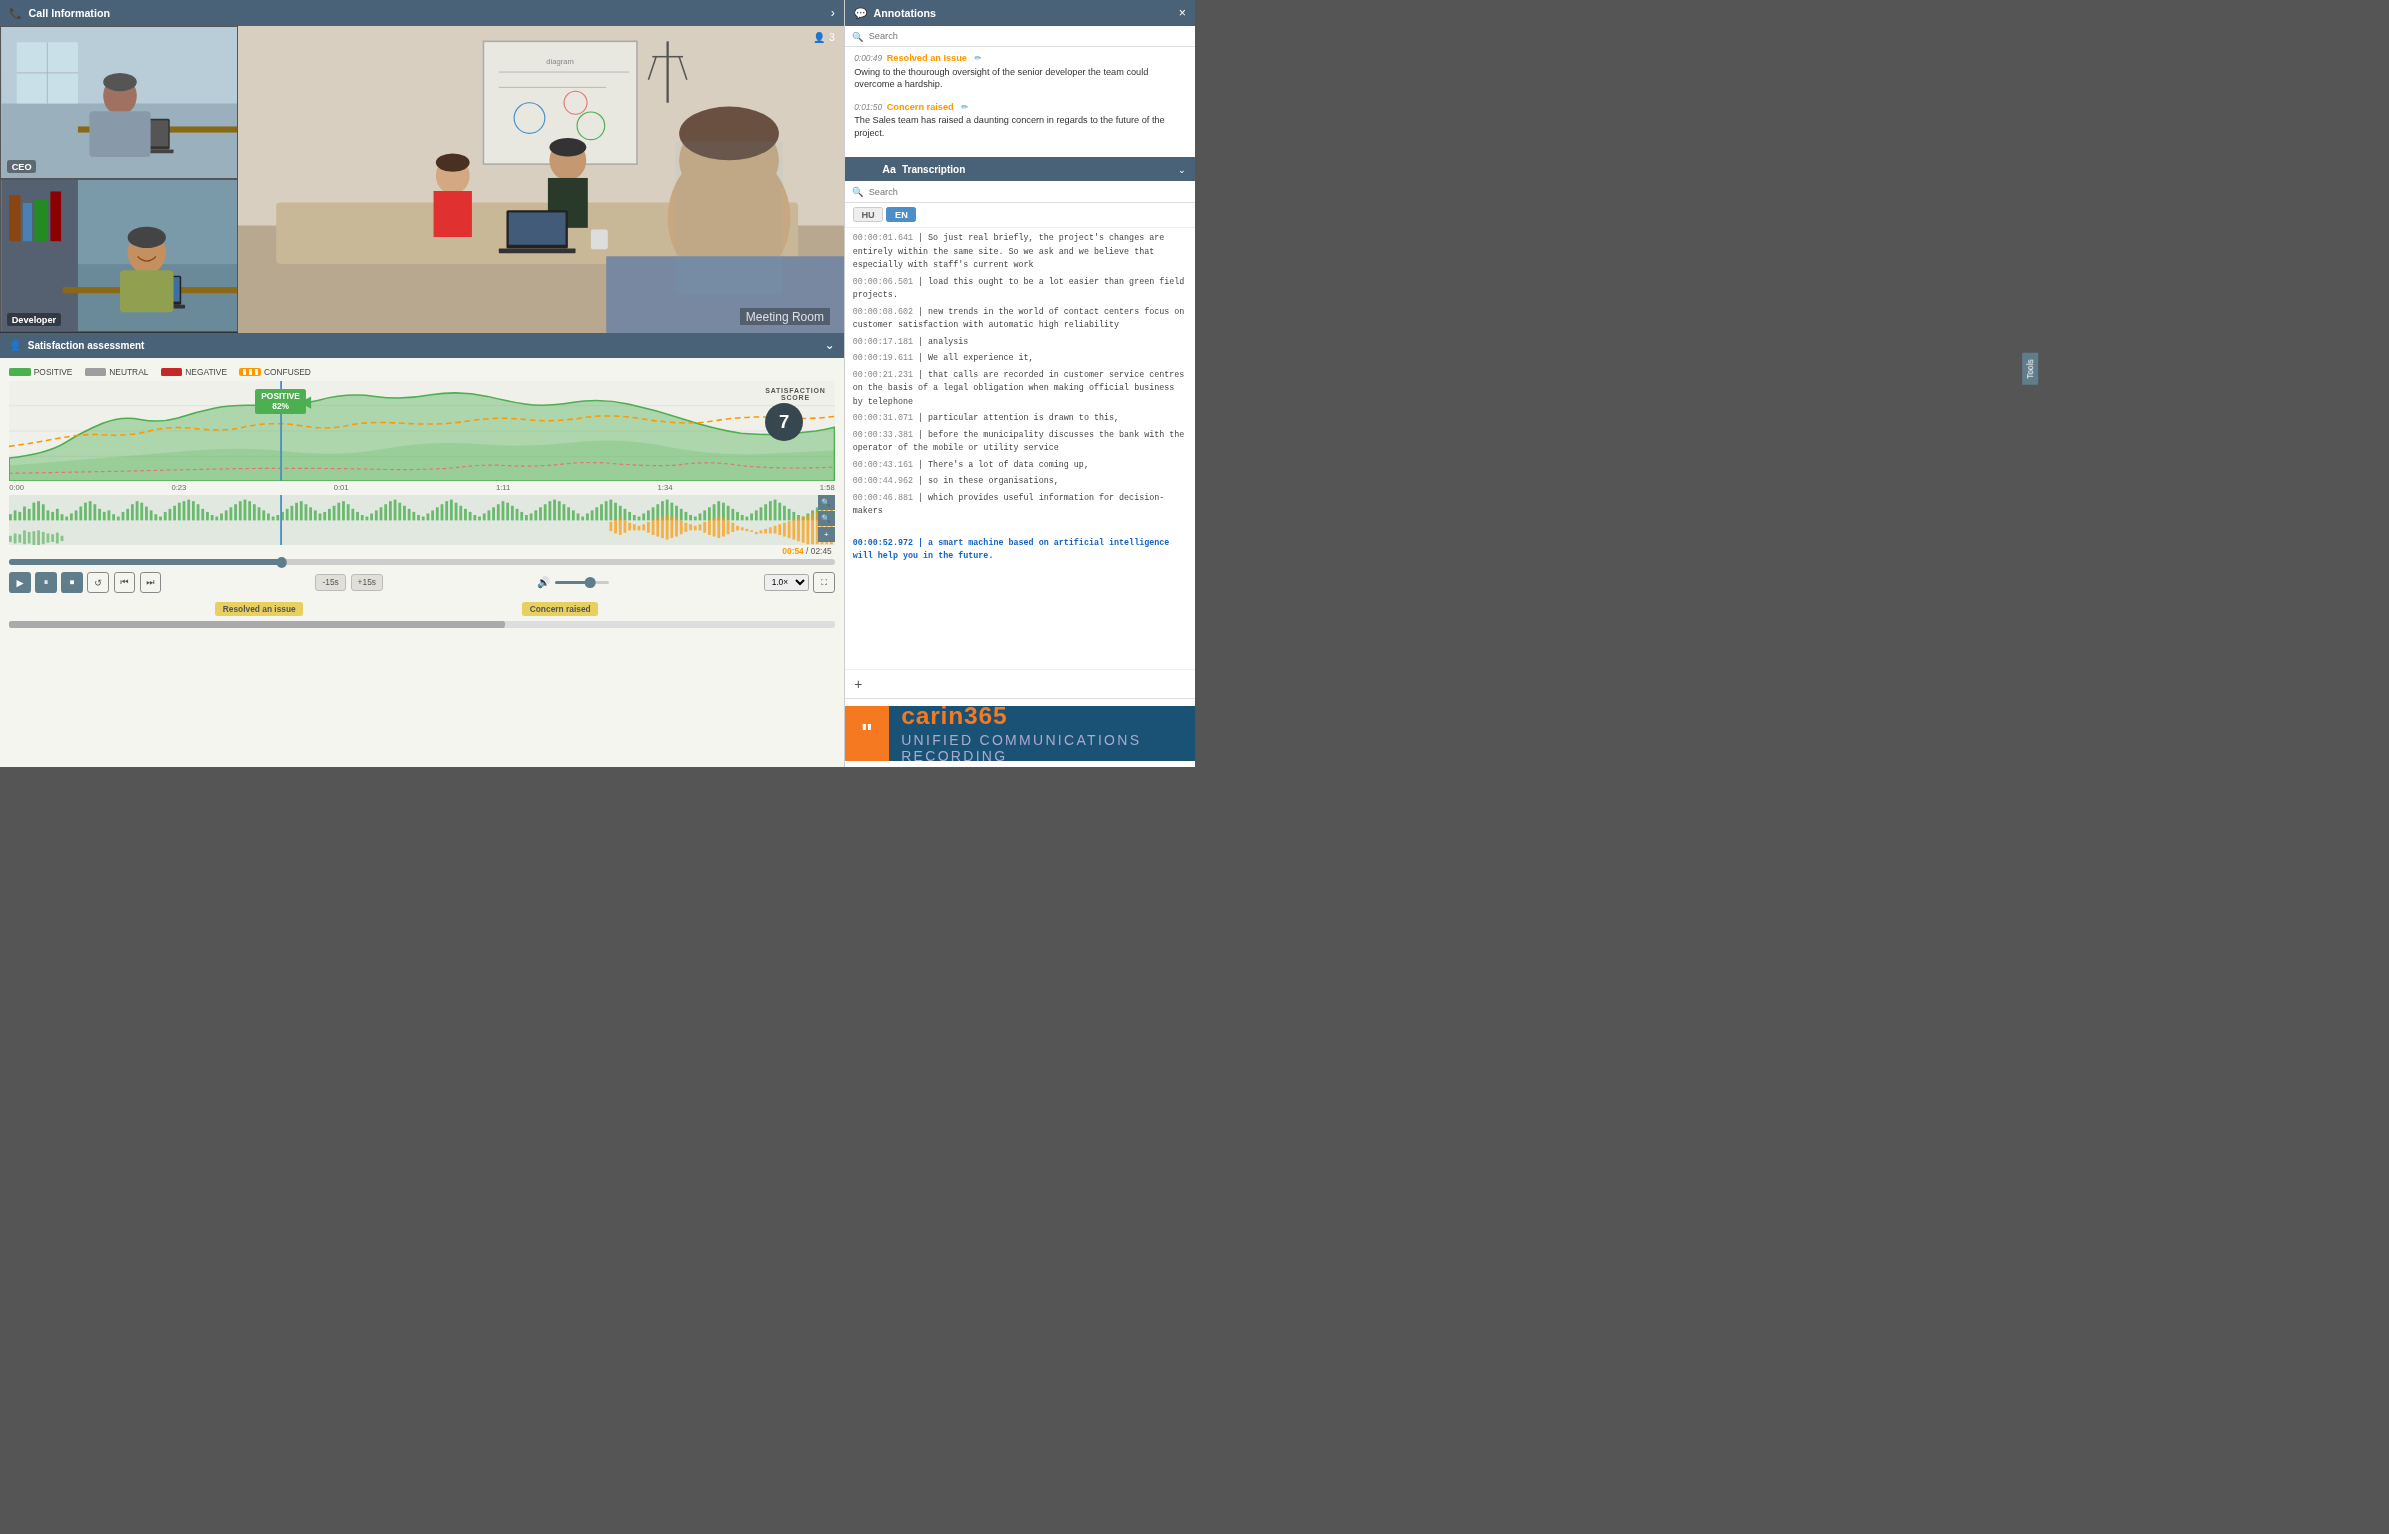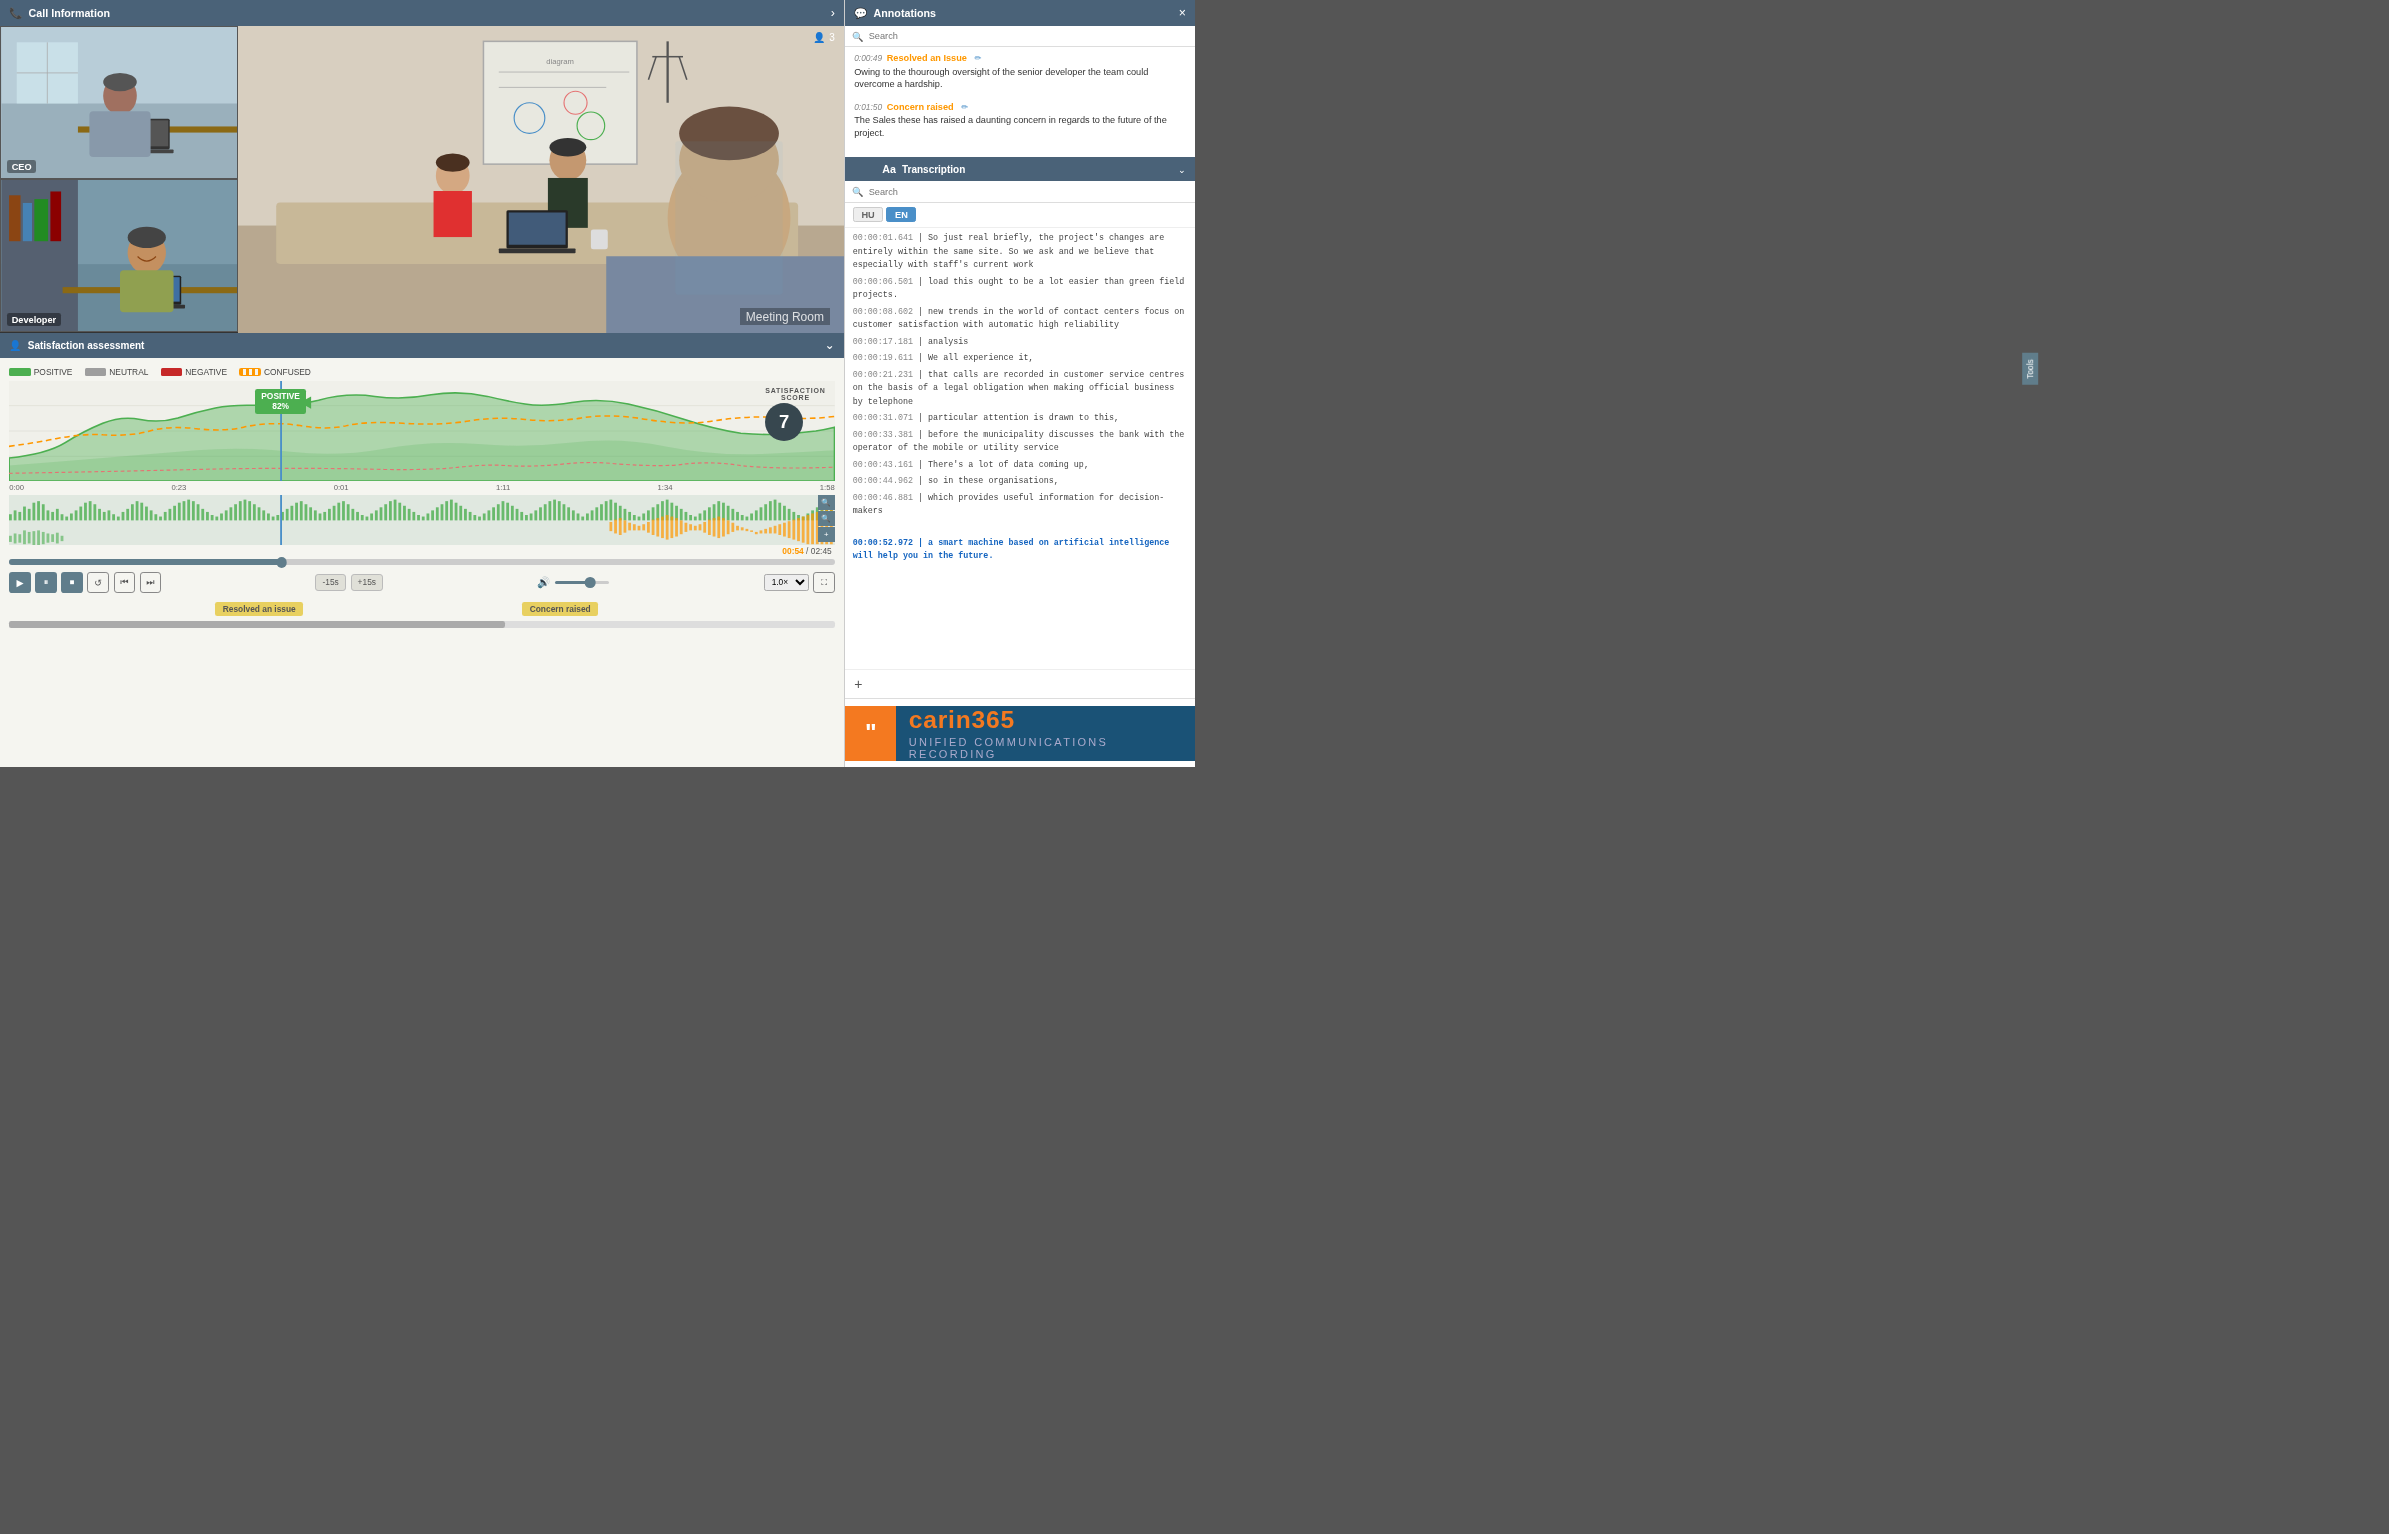--- a/index.html
+++ b/index.html
@@ -478,21 +478,21 @@
       padding: 0 12.3px;
     }
     .brand-name {
       font-size: 24.6px;
       font-weight: bold;
       color: white;
       letter-spacing: 0.8px;
     }
     .brand-name span { color: #f47920; }
     .brand-tagline {
-      font-size: 11px;
+      font-size: 14px;
       color: #aac;
       letter-spacing: 2.3px;
       margin-top: 1.5px;
     }
 
     
     .transcription-lines::-webkit-scrollbar { width: 4.6px; }
     .transcription-lines::-webkit-scrollbar-track { background: #f0f0f0; }
     .transcription-lines::-webkit-scrollbar-thumb { background: #bbb; border-radius: 2.3px; }
 
@@ -1052,21 +1052,21 @@
       </div>
       <div class="annotation-text">Owing to the thourough oversight of the senior developer the team could overcome a hardship.</div>
     </div>
 
     <div class="annotation-item">
       <div style="display:flex; align-items:center; gap:4.6px;">
         <span class="annotation-time">0:01:50</span>
         <span class="annotation-type-concern">Concern raised</span>
         <span class="annotation-edit">✏</span>
       </div>
-      <div class="annotation-text">The Sales these has raised a daunting concern in regards to the future of the project.</div>
+      <div class="annotation-text">The Sales team has raised a daunting concern in regards to the future of the project.</div>
     </div>
   </div>
 
   <div class="transcription-header">
     <div class="title-left">
       <span class="Aa-label">Aa</span>
       <span>Transcription</span>
     </div>
     <span class="chevron-down" style="cursor:pointer;">⌄</span>
   </div>

